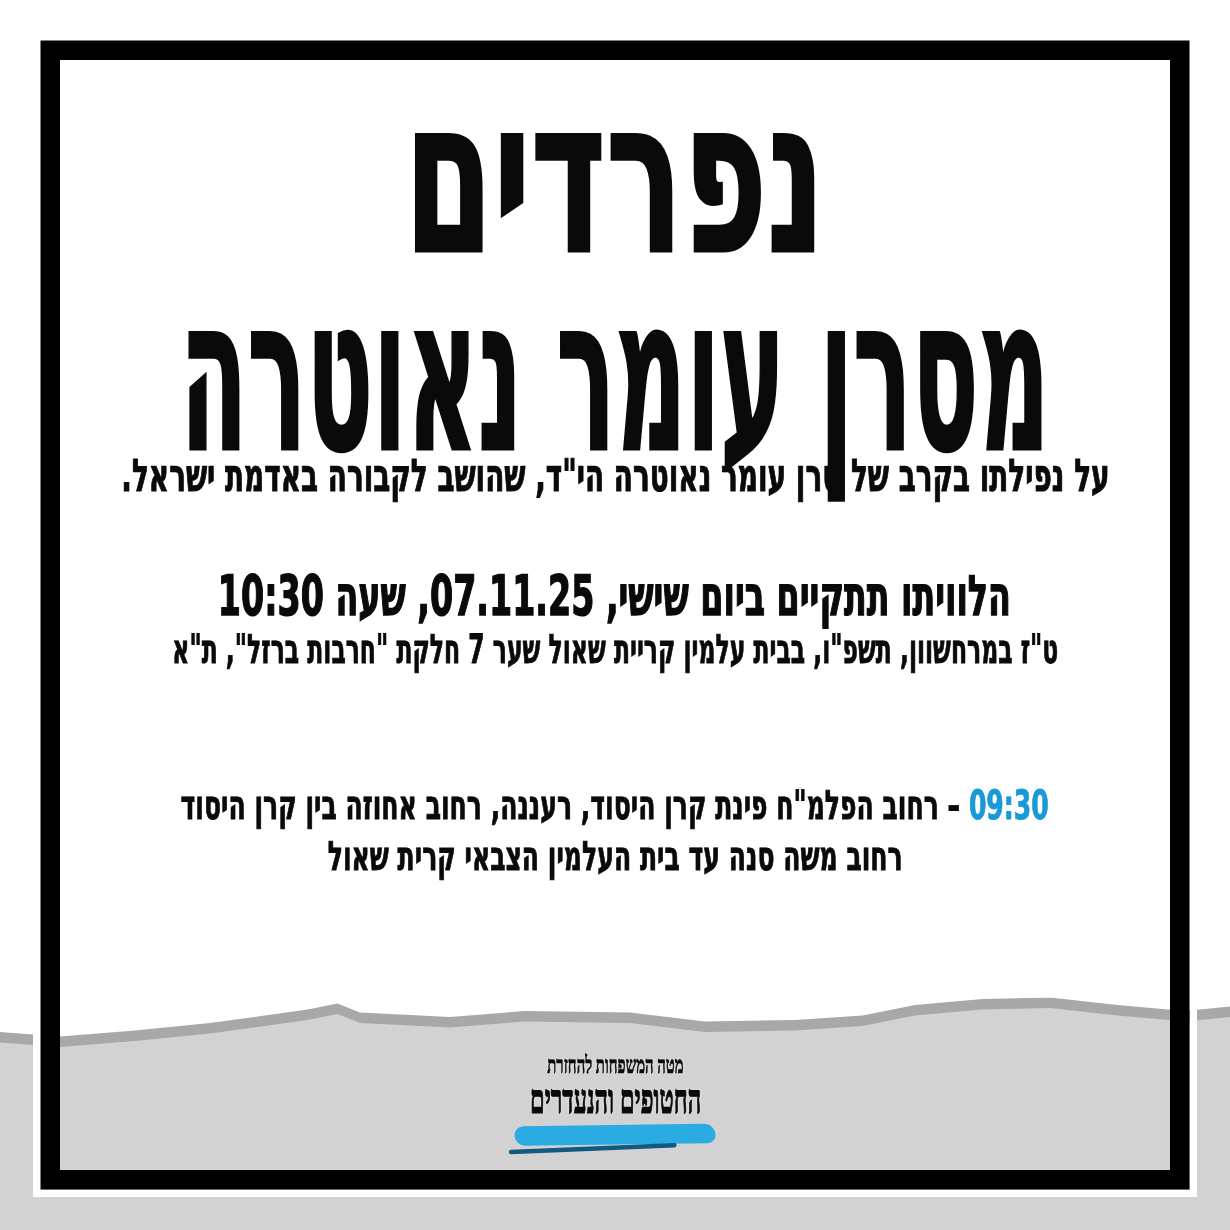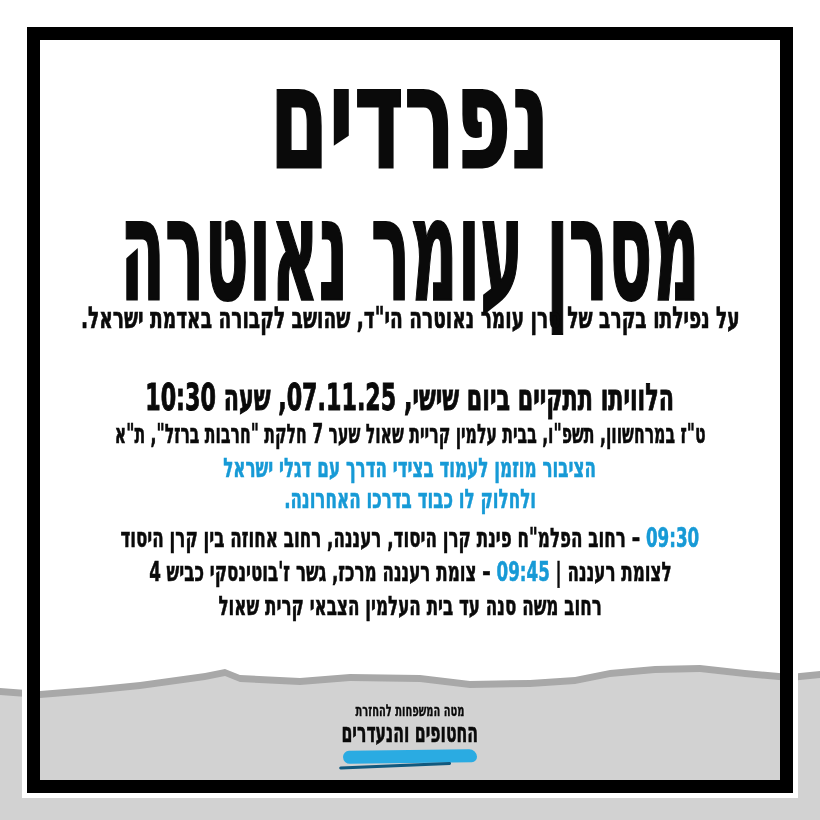--- a/index.html
+++ b/index.html
@@ -40,21 +40,21 @@
   .t-route{font-size:27px;line-height:34px;transform:scaleX(.62);-webkit-text-stroke:.6px #0a0a0a;}
   .time{color:#179ad6;-webkit-text-stroke:.6px #179ad6;}
   #h1a{top:48px;}
   #h1b{top:180px;}
   #intro{top:299px;}
   #funeral{top:377px;}
   #detail{top:417px;}
   #invite{top:452px;}
   #route{top:521px;}
   
-  .logo{position:absolute;left:0;right:0;top:701px;z-index:3;text-align:center;}
+  .logo{position:absolute;left:0;right:0;top:701px;z-index:3;text-align:center;font-family:Liberation Serif, serif;}
   .logo .run{text-shadow:0 0 3px #d2d2d2,-1px 0 2px #e6e6e6,1px 0 2px #e6e6e6;}
   .t-logo1{font-size:16px;line-height:19px;transform:scaleX(.62);-webkit-text-stroke:.4px #0a0a0a;}
   .t-logo2{font-size:27px;line-height:26px;transform:scaleX(.58);-webkit-text-stroke:.7px #0a0a0a;}
   .stroke{
     width:134px;height:13px;margin:4px auto 0;background:#2aabe2;position:relative;
     border-radius:7px 9px 6px 8px;transform:rotate(-.8deg);
   }
   .stroke::after{
     content:"";position:absolute;left:-4px;bottom:-4px;width:112px;height:3px;
     background:#11597e;border-radius:2px;transform:rotate(-1.6deg);
@@ -95,35 +95,24 @@
         <span class="run t-funeral">הלוויתו תתקיים ביום שישי, 07.11.25, שעה 10:30</span>
       </div>
   </div>
 
   <div class="sec" id="detail">
     <div class="line">
         <span class="run t-detail">ט"ז במרחשוון, תשפ"ו, בבית עלמין קריית שאול שער 7 חלקת "חרבות ברזל", ת"א</span>
       </div>
   </div>
 
-  <div class="sec" id="invite">
-    <div class="line">
-        <span class="run t-invite">הציבור מוזמן לעמוד בצידי הדרך עם דגלי ישראל</span>
-      </div>
-    <div class="line">
-        <span class="run t-invite">ולחלוק לו כבוד בדרכו האחרונה.</span>
-      </div>
-  </div>
 
   <div class="sec" id="route">
     <div class="line">
         <span class="run t-route"><span class="time">09:30</span><span> – רחוב הפלמ"ח פינת קרן היסוד, רעננה, רחוב אחוזה בין קרן היסוד</span></span>
-      </div>
-    <div class="line">
-        <span class="run t-route"><span>לצומת רעננה | </span><span class="time">09:45</span><span> – צומת רעננה מרכז, גשר ז'בוטינסקי כביש 4</span></span>
       </div>
     <div class="line">
         <span class="run t-route">רחוב משה סנה עד בית העלמין הצבאי קרית שאול</span>
       </div>
   </div>
 
   <div class="logo">
     <div class="line">
         <span class="run t-logo1">מטה המשפחות להחזרת</span>
       </div>

